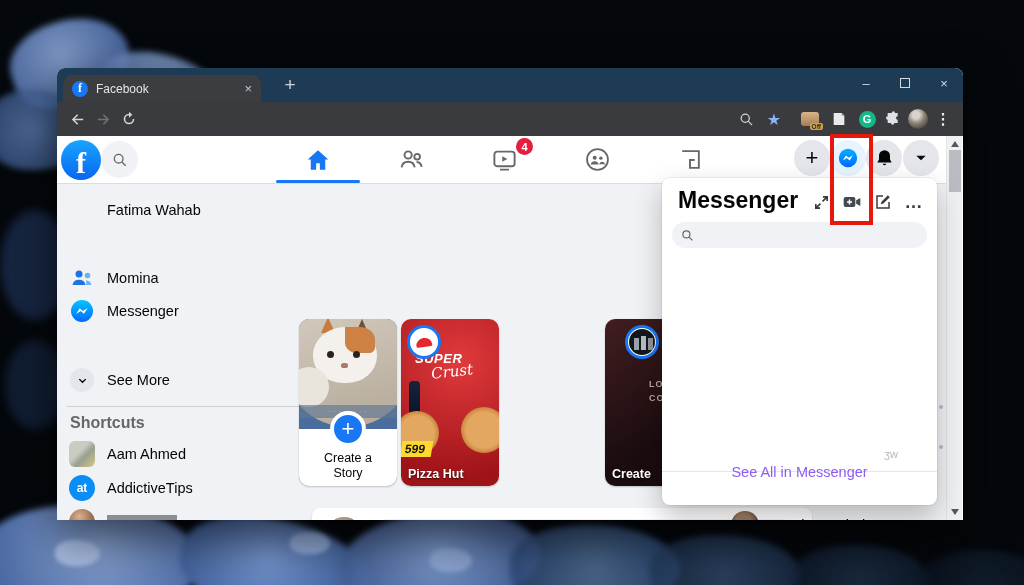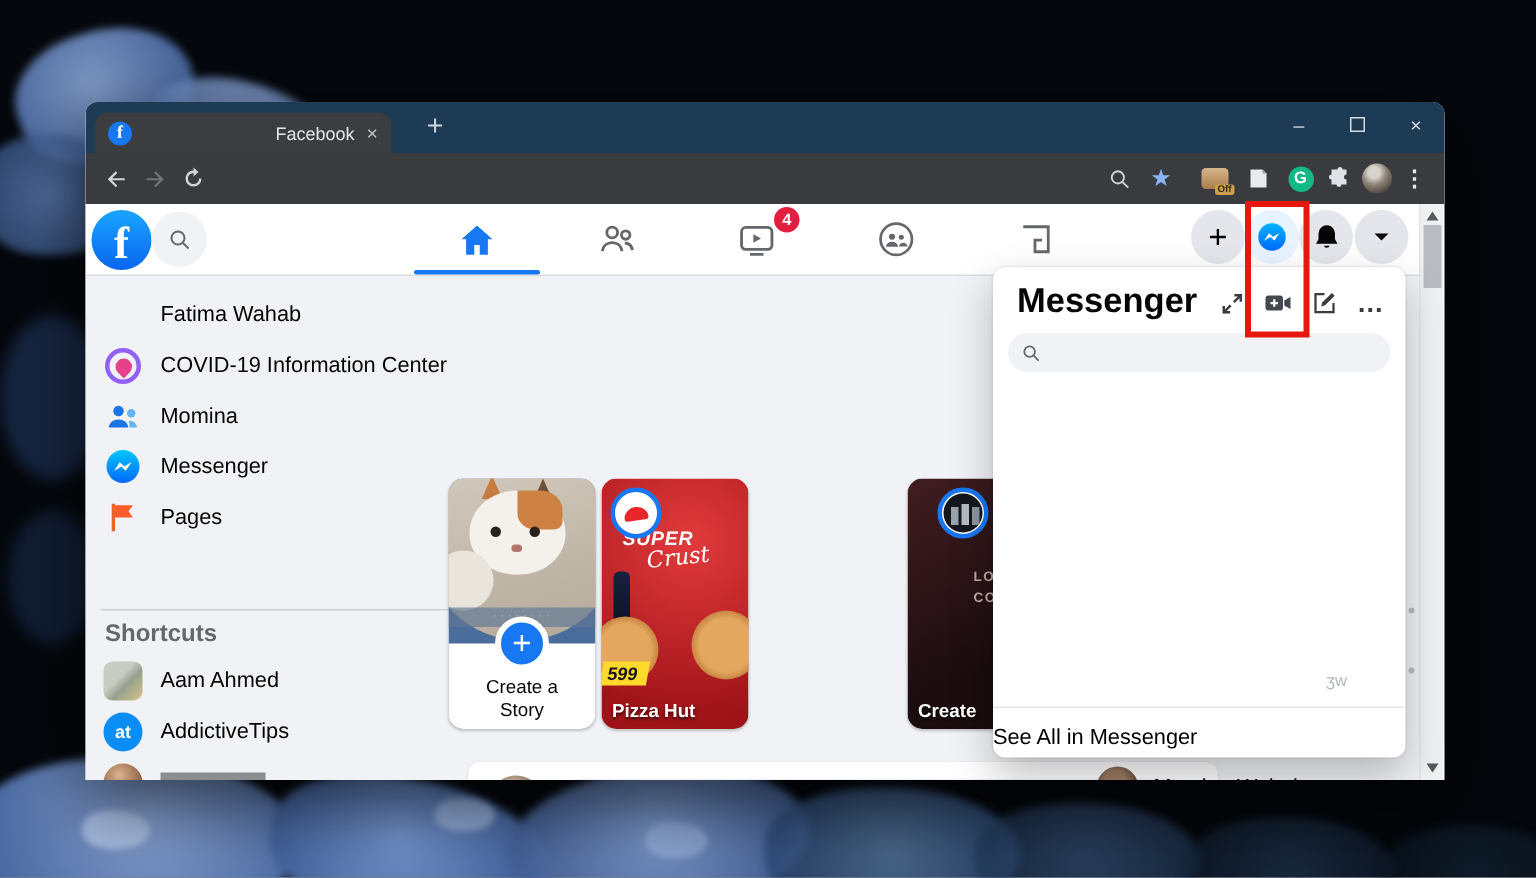--- a/index.html
+++ b/index.html
@@ -8,21 +8,21 @@
   .flower { position:absolute; border-radius:50%; filter:blur(5px); }
   .petal  { position:absolute; border-radius:50% 60% 55% 50%; filter:blur(3px); }
 
   
   .window { position:absolute; left:57px; top:68px; width:906px; height:452px;
             border-radius:8px 8px 0 0; overflow:hidden; box-shadow:0 18px 50px rgba(0,0,0,.6);
             background:#fff; z-index:10; }
   .titlebar { position:absolute; left:0; top:0; width:100%; height:34px; background:#1d3b55; }
   .tab { position:absolute; left:6px; top:7px; width:198px; height:27px; background:#3b3d41;
          border-radius:9px 9px 0 0; display:flex; align-items:center; padding:0 9px; gap:8px; }
-  .tab-title { color:#e3e5e8; font-size:12px; flex:1;text-align:right; }
+  .tab-title { color:#e3e5e8; font-size:12px; flex:1; }
   .tab-close { color:#c3c6ca; font-size:13px; line-height:13px; cursor:default; }
   .favicon { width:16px; height:16px; border-radius:50%; background:#1877f2; color:#fff;
              font-weight:bold; font-size:12px; display:flex; align-items:center; justify-content:center;
              font-family:"Liberation Serif", serif; }
   .newtab { position:absolute; left:220px; top:4px; color:#cfd3d8; font-size:19px; width:26px; height:26px;
             display:flex; align-items:center; justify-content:center; }
   .winctl { position:absolute; top:0; height:30px; width:34px; display:flex; align-items:center;
             justify-content:center; color:#d5dbe1; font-size:13px; }
   .toolbar { position:absolute; left:0; top:34px; width:100%; height:34px; background:#3a3b3f; }
   .tbtn { position:absolute; top:5px; width:24px; height:24px; display:flex; align-items:center;
@@ -78,21 +78,21 @@
   .mpanel { position:absolute; left:605px; top:110px; width:275px; height:327px; background:#fff;
             border-radius:8px; box-shadow:0 12px 28px rgba(0,0,0,.25), 0 0 0 1px rgba(0,0,0,.05); z-index:40; }
   .mtitle { position:absolute; left:16px; top:9px; font-size:23px; font-weight:bold; color:#050505; }
   .micon { position:absolute; top:12px; width:24px; height:24px; display:flex; align-items:center;
            justify-content:center; color:#3a3b3c; }
   .msearch { position:absolute; left:10px; top:44px; width:255px; height:26px; border-radius:14px;
              background:#f0f2f5; display:flex; align-items:center; padding:0 9px; gap:7px; }
   .msearch input { border:none; outline:none; background:transparent; font-size:13.5px; color:#050505;
                    font-family:"Liberation Sans", sans-serif; width:200px; }
   .msearch input::placeholder { color:#65676b; }
-  .see-all { position:absolute; left:0; top:306px; width:100%; text-align:left; color:#000000;
+  .see-all { position:absolute; left:0; top:286px; width:100%; text-align:center; color:#8b5cf6;
              font-size:14.5px; font-weight:500; }
 
   .red-annotation { position:absolute; left:773px; top:66px; width:43px; height:91px;
                     border:4px solid #e8170d; z-index:60; }
 
   
   .scrollbar { position:absolute; left:889px; top:68px; width:16px; height:384px; background:#f0f1f2;
                border-left:1px solid #e2e3e5; z-index:30; }
   .sb-thumb { position:absolute; left:2px; top:14px; width:12px; height:42px; background:#b9bdc1; }
   .tri-up { width:0; height:0; border-left:4px solid transparent; border-right:4px solid transparent;
@@ -260,28 +260,20 @@
   </div>
 
   <div class="content">
 
     <div class="siderow" style="top:10px">
       <span class="sideicon">
           <span style="width:26px;height:26px;border-radius:50%;background:radial-gradient(circle at 45% 35%,#cbb096 25%,#8c7ciff 50%,#6b5b4e 75%,#41362c)"></span>
         </span>
       <span class="sidelabel">Fatima Wahab</span>
     </div>
-    <div class="siderow" style="top:44px">
-      <span class="sideicon">
-          <span style="width:24px;height:24px;border-radius:50%;border:3px solid #9360f7;display:flex;align-items:center;justify-content:center">
-            <span style="width:11px;height:11px;border-radius:50% 50% 50% 0;background:#e7418c;transform:rotate(-45deg)"></span>
-          </span>
-        </span>
-      <span class="sidelabel">COVID-19 Information Center</span>
-    </div>
     <div class="siderow" style="top:78px">
       <span class="sideicon">
           <svg width="24" height="24" viewBox="0 0 24 24">
             <circle cx="9" cy="8" r="3.5" fill="#1b74e4"></circle>
             <path d="M2.5 19c.5-3.5 3-5.3 6.5-5.3s6 1.8 6.5 5.3z" fill="#1b74e4"></path>
             <circle cx="17.5" cy="9.5" r="2.8" fill="#64b5f6"></circle>
             <path d="M16 14.5c3 0 5 1.7 5.4 4.5h-5z" fill="#64b5f6"></path>
           </svg>
         </span>
       <span class="sidelabel">Momina</span>
@@ -294,28 +286,29 @@
                 <stop offset="0" stop-color="#00c6ff"></stop>
                 <stop offset="1" stop-color="#0068ff"></stop>
               </linearGradient>
             </defs>
             <circle cx="12" cy="12" r="11" fill="url(#mg2)"></circle>
             <path d="M6 15l3.8-5.8 3.1 2.7L17.7 9l-3.8 5.8-3.1-2.7z" fill="#fff"></path>
           </svg>
         </span>
       <span class="sidelabel">Messenger</span>
     </div>
-    <div class="siderow" style="top:145px">
-      <span class="sideicon">
-          <svg width="22" height="22" viewBox="0 0 24 24">
-            <path d="M5 2v20" stroke="#e8642d" stroke-width="2.4"></path>
-            <path d="M6.2 3h13l-3.2 4.5 3.2 4.5h-13z" fill="#ff5c29"></path>
-          </svg>
-        </span>
-      <span class="sidelabel">Pages</span>
+    <div class="siderow" style="top:180px">
+      <span class="sideicon">
+          <span style="width:24px;height:24px;border-radius:50%;background:#e4e6eb;display:flex;align-items:center;justify-content:center">
+            <svg width="11" height="11" viewBox="0 0 24 24" fill="none" stroke="#050505" stroke-width="3">
+              <path d="M5 9l7 7 7-7"></path>
+            </svg>
+          </span>
+        </span>
+      <span class="sidelabel">See More</span>
     </div>
 
     <div class="divider" style="left:10px;top:222px;width:265px"></div>
     <div class="shortcut-title" style="top:230px">Shortcuts</div>
 
     <div class="siderow" style="top:254px">
       <span class="sideicon">
           <span style="width:26px;height:26px;border-radius:6px;background:linear-gradient(135deg,#c8ccc2 40%,#97a08e 60%,#d9c78a)"></span>
         </span>
       <span class="sidelabel">Aam Ahmed</span>

